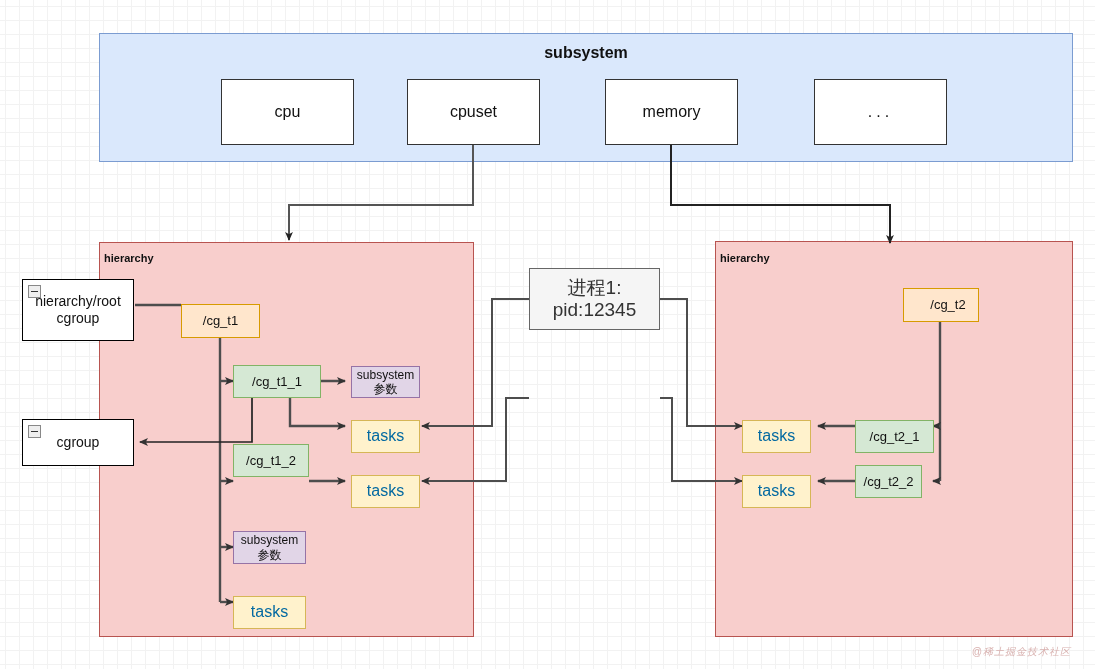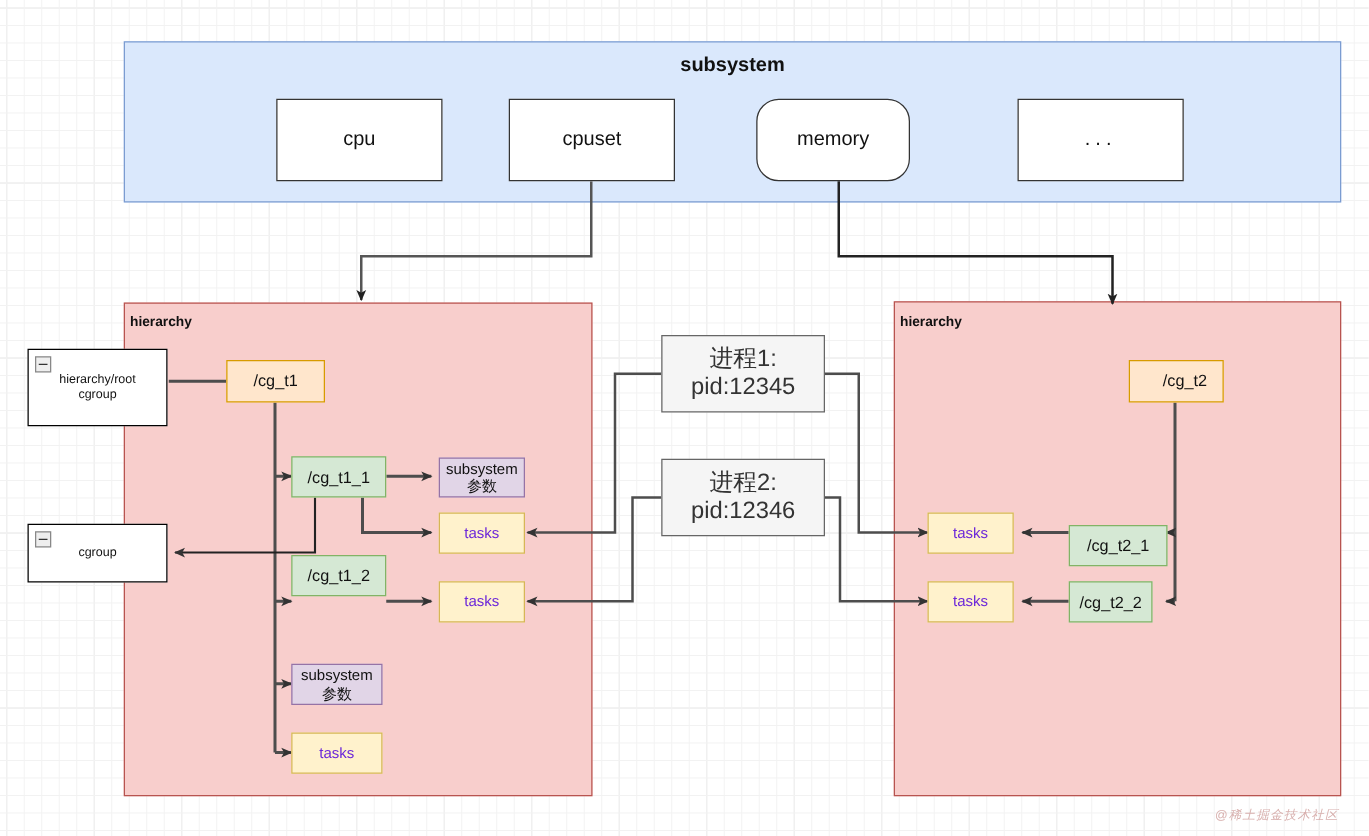--- a/index.html
+++ b/index.html
@@ -79,22 +79,23 @@
   .box-green {
     background: #d5e8d4;
     border: 1.4px solid #82b366;
     font-size: 13px;
     color: #111111;
   }
   
   .box-yellow {
     background: #fff2cc;
     border: 1.4px solid #d6b656;
-    font-size: 12px;
-    color: #6d28d9;
+    font-size: 16px;
+    color: #0369a1;
+    margin-top: 10px;
   }
   
   .box-purple {
     background: #e1d5e7;
     border: 1.4px solid #9673a6;
     font-size: 12px;
     color: #111111;
     flex-direction: column;
   }
   
@@ -102,21 +103,21 @@
     background: #f5f5f5;
     border: 1.6px solid #666666;
     font-size: 19px;
     color: #333333;
     flex-direction: column;
   }
   
   .box-note {
     background: #ffffff;
     border: 1.6px solid #000000;
-    font-size: 10px;
+    font-size: 14px;
     color: #111111;
     flex-direction: column;
     z-index: 5;
   }
   .collapse-icon {
     position: absolute;
     left: 5px;
     top: 5px;
     width: 13px;
     height: 13px;
@@ -215,65 +216,61 @@
       <path d="M940,481 L933,481" stroke="#4d4d4d" stroke-width="2.4" marker-end="url(#arw)"></path>
 
       <path d="M855,426 L818,426" stroke="#4d4d4d" stroke-width="2.4" marker-end="url(#arw)"></path>
 
       <path d="M855,481 L818,481" stroke="#4d4d4d" stroke-width="2.4" marker-end="url(#arw)"></path>
     </g>
   </svg>
 
   <div class="node box-white" style="left:407px; top:79px; width:133px; height:66px;">cpuset</div>
   <div class="node box-white" style="left:221px; top:79px; width:133px; height:66px;">cpu</div>
-  <div class="node box-white" style="left:605px; top:79px; width:123px; height:66px;border-radius:18px;">memory</div>
+  <div class="node box-white" style="left:605px; top:79px; width:133px; height:66px;">memory</div>
   <div class="node box-white" style="left:814px; top:79px; width:133px; height:66px; letter-spacing:4px;">...</div>
 
   <div class="node box-note" style="left:22px; top:279px; width:112px; height:62px;">
     <span class="collapse-icon"></span>
     <div class="note-lines">
       <span>hierarchy/root</span>
       <span>cgroup</span>
     </div>
   </div>
 
   <div class="node box-note" style="left:22px; top:419px; width:112px; height:47px;">
     <span class="collapse-icon"></span>
     <div class="note-lines">
       <span>cgroup</span>
     </div>
   </div>
 
-  <div class="node box-orange" style="left:181px; top:288px; width:79px; height:34px;">/cg_t1</div>
-
-  <div class="node box-green" style="left:233px; top:365px; width:76px; height:33px;">/cg_t1_1</div>
+  <div class="node box-orange" style="left:181px; top:304px; width:79px; height:34px;">/cg_t1</div>
+
+  <div class="node box-green" style="left:233px; top:365px; width:88px; height:33px;">/cg_t1_1</div>
   <div class="node box-green" style="left:233px; top:444px; width:76px; height:33px;">/cg_t1_2</div>
 
   <div class="node box-purple" style="left:351px; top:366px; width:69px; height:32px;">
     <span class="sub-line">subsystem</span>
     <span class="sub-line">参数</span>
   </div>
 
   <div class="node box-purple" style="left:233px; top:531px; width:73px; height:33px;">
     <span class="sub-line">subsystem</span>
     <span class="sub-line">参数</span>
   </div>
 
   <div class="node box-yellow" style="left:351px; top:410px; width:69px; height:33px;">tasks</div>
   <div class="node box-yellow" style="left:351px; top:465px; width:69px; height:33px;">tasks</div>
   <div class="node box-yellow" style="left:233px; top:586px; width:73px; height:33px;">tasks</div>
 
   <div class="node box-gray" style="left:529px; top:268px; width:131px; height:62px;">
     <span class="sub-line">进程1:</span>
     <span class="sub-line">pid:12345</span>
   </div>
-  <div class="node box-gray" style="left:529px; top:367px; width:131px; height:62px;">
-    <span class="sub-line">进程2:</span>
-    <span class="sub-line">pid:12346</span>
-  </div>
 
   <div class="node box-orange" style="left:903px; top:288px; width:76px; height:34px;padding-left:14px;">/cg_t2</div>
 
   <div class="node box-green" style="left:855px; top:420px; width:79px; height:33px;">/cg_t2_1</div>
   <div class="node box-green" style="left:855px; top:465px; width:67px; height:33px;">/cg_t2_2</div>
 
   <div class="node box-yellow" style="left:742px; top:410px; width:69px; height:33px;">tasks</div>
   <div class="node box-yellow" style="left:742px; top:465px; width:69px; height:33px;">tasks</div>
 
   <div class="watermark">@稀土掘金技术社区</div>

